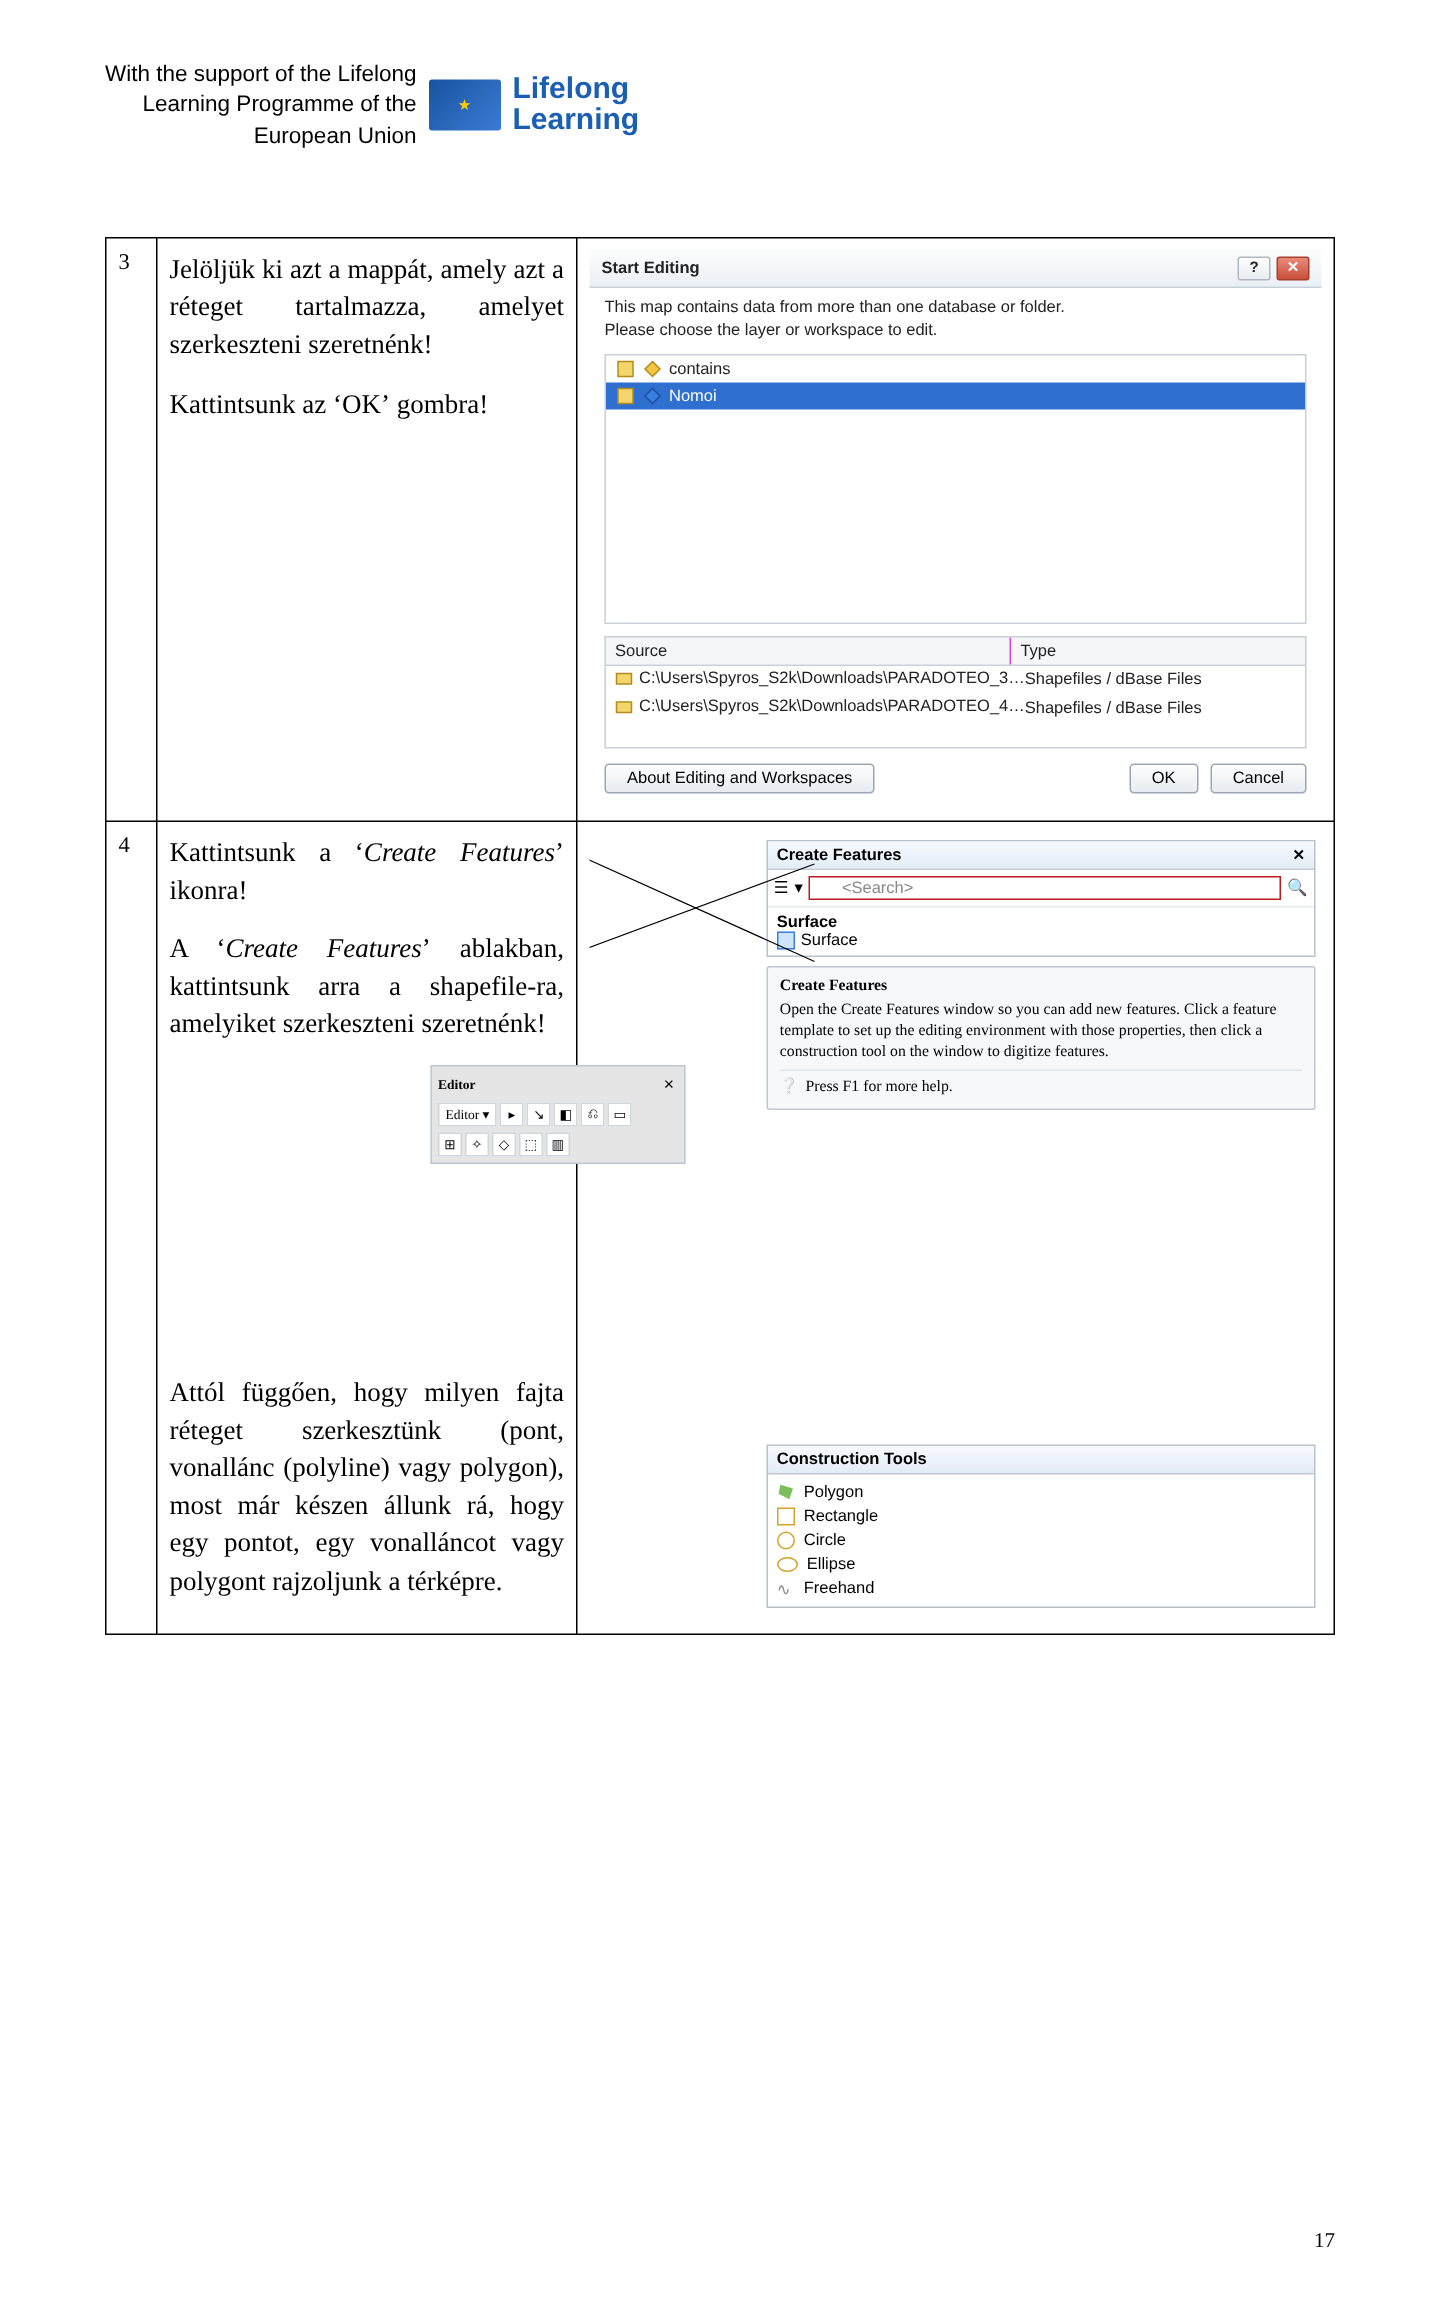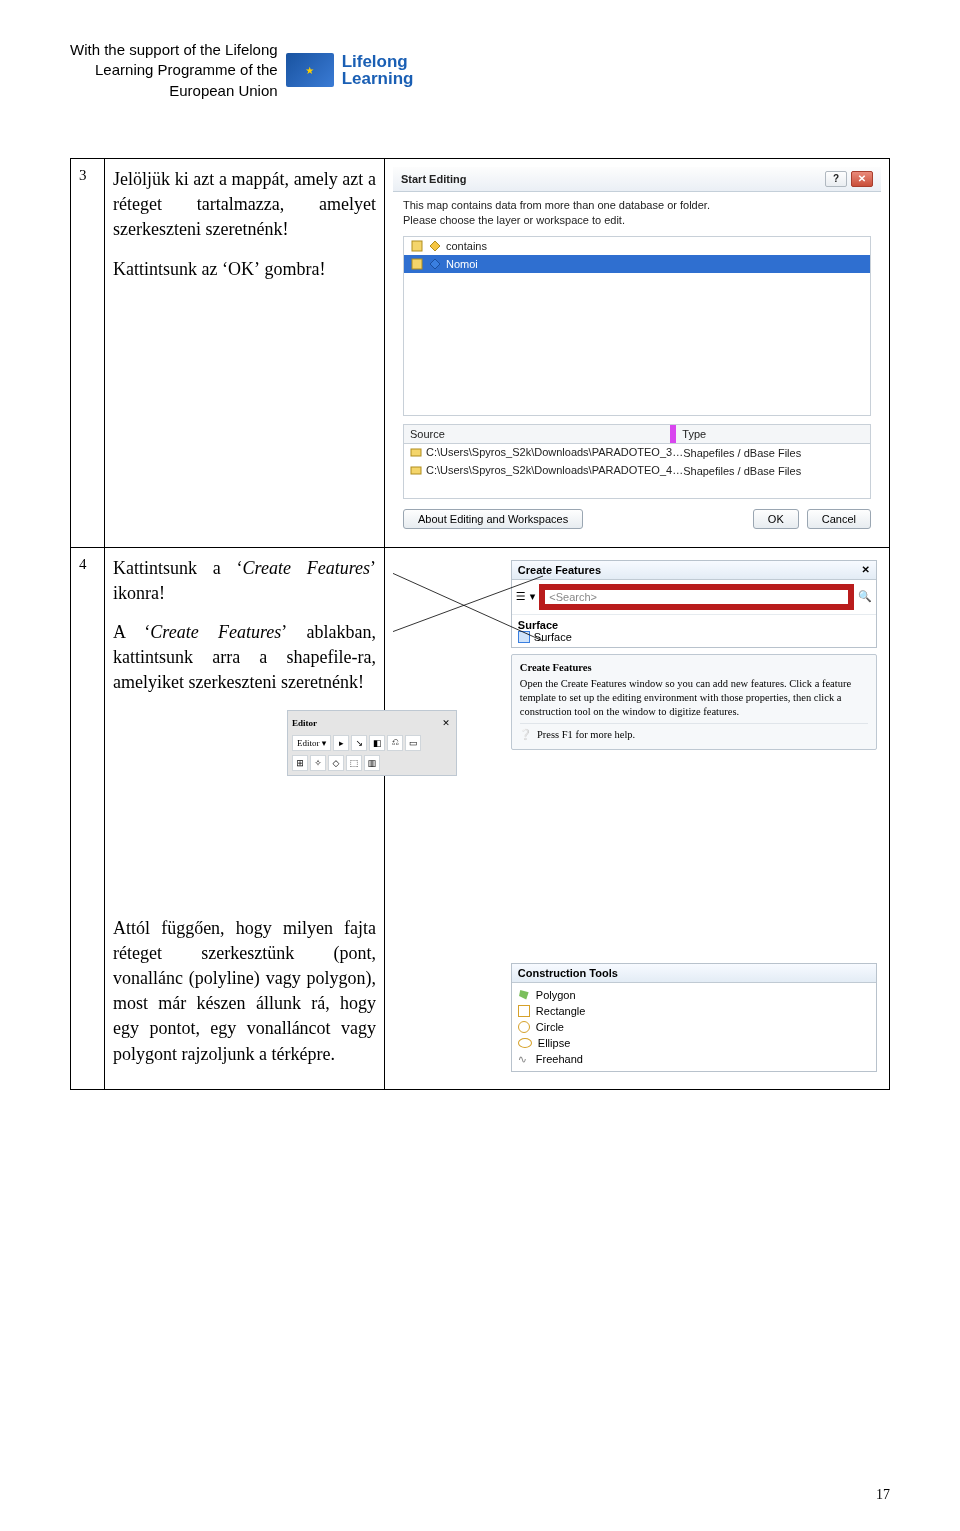--- a/index.html
+++ b/index.html
@@ -65,21 +65,21 @@
   }
   .logo-right .eu-flag::after {
     content: "★"; color: #ffcf00;
     position: absolute; top: 50%; left: 50%;
     transform: translate(-50%,-50%);
     font-size: 10px;
   }
   .logo-right .ll-text {
     color: #1a5fb4;
     font-family: Arial, sans-serif;
-    font-size: 17px;
+    font-size: 20px;
     line-height: 1.05;
     font-weight: 600;
   }
 
   
   table.steps {
     width: 100%;
     border-collapse: collapse;
   }
   table.steps td {
@@ -149,21 +149,21 @@
   .layerlist .row.sel { background: #2f6fd0; color: #fff; }
   .srchdr {
     display: flex;
     margin: 8px 10px 0 10px;
     border: 1px solid #c8d0d8;
     border-bottom: none;
     background: #f4f6f8;
     font-size: 11px;
   }
   .srchdr span { padding: 3px 6px; }
-  .srchdr .c1 { flex: 1.4; border-right: 6px solid #d946ef; }
+  .srchdr .c1 { flex: 1.4; border-right: 1px solid #d946ef; }
   .srchdr .c2 { flex: 1; }
   .srclist {
     margin: 0 10px;
     border: 1px solid #c8d0d8;
     height: 56px;
   }
   .srclist .srow { display: flex; padding: 2px 6px; align-items: center; }
   .srclist .srow .s1 { flex: 1.4; display: flex; align-items: flex-start; gap: 4px; }
   .srclist .srow .s2 { flex: 1; }
   .btnrow {
@@ -213,22 +213,22 @@
     border-bottom: 1px solid #c0cad3;
     padding: 3px 6px;
     font-weight: 600;
     display:flex; justify-content:space-between; align-items:center;
   }
   .panel .pbody { padding: 4px 6px; }
   .search-row { display: flex; align-items: center; gap: 4px; padding: 4px; border-bottom: 1px solid #e6ebef;}
   .search-row input {
     flex: 1;
     font-size: 11px;
-    border: 6px solid #b91c1c;
-    padding: 1px 4px;
+    border: 1px solid #b91c1c;
+    padding: 1px 21px;
     color: #888;
   }
   .tooltip {
     border: 1px solid #bec8d2;
     background: #f6f8fa;
     padding: 6px 8px;
     font-size: 10.5px;
     line-height: 1.35;
     border-radius: 2px;
   }

